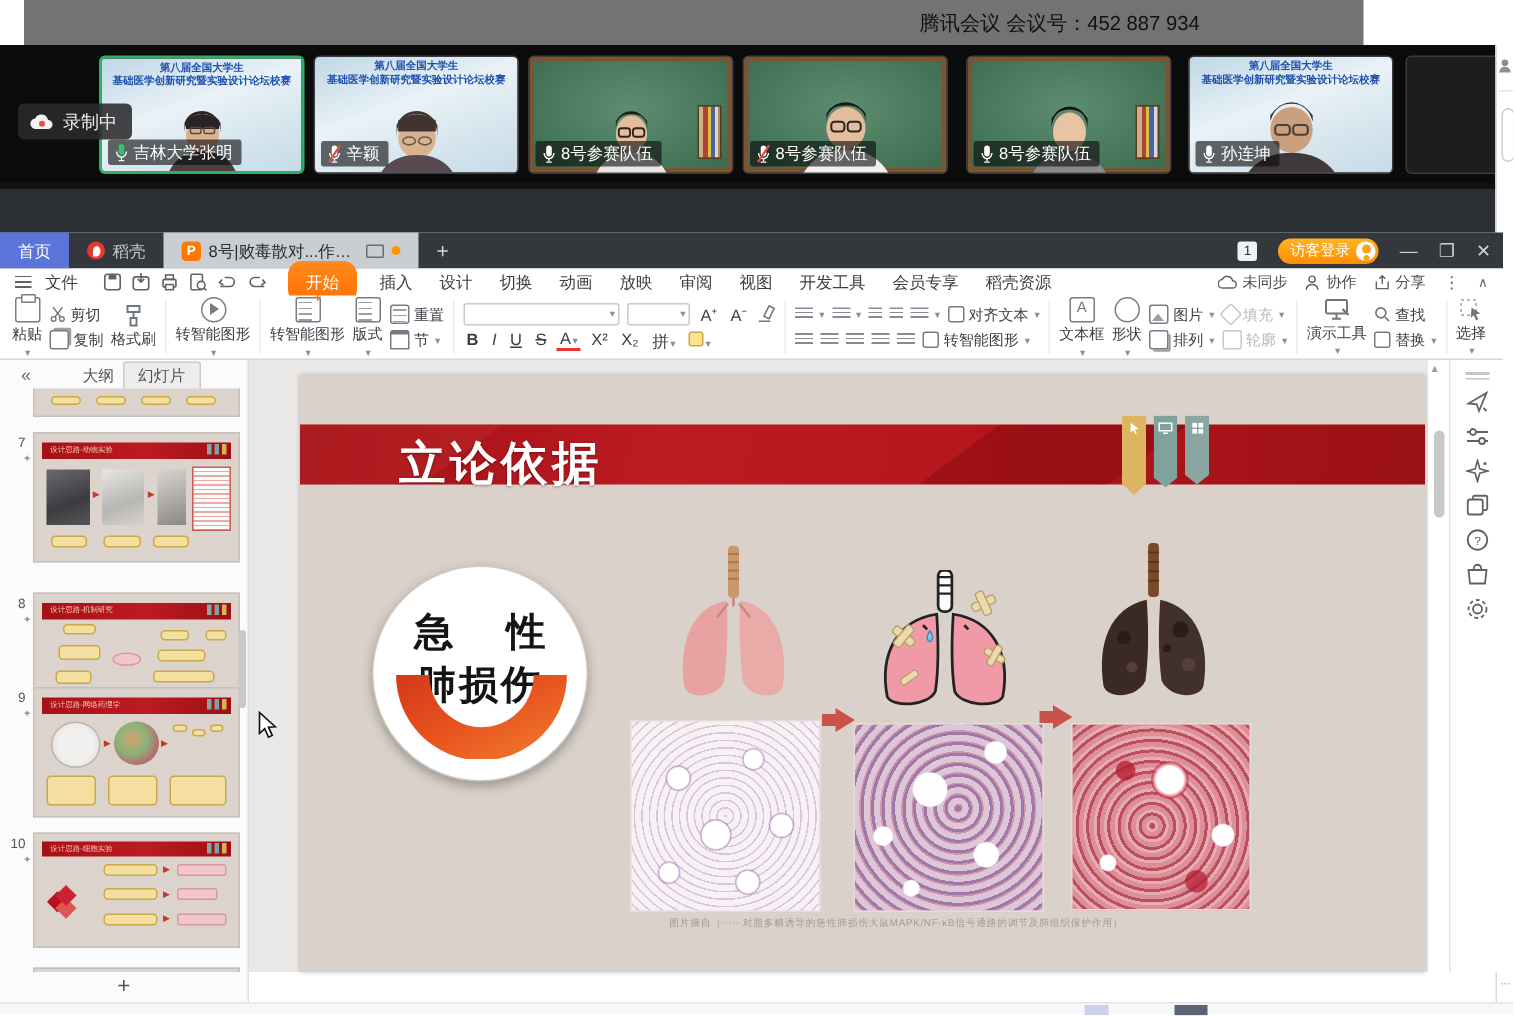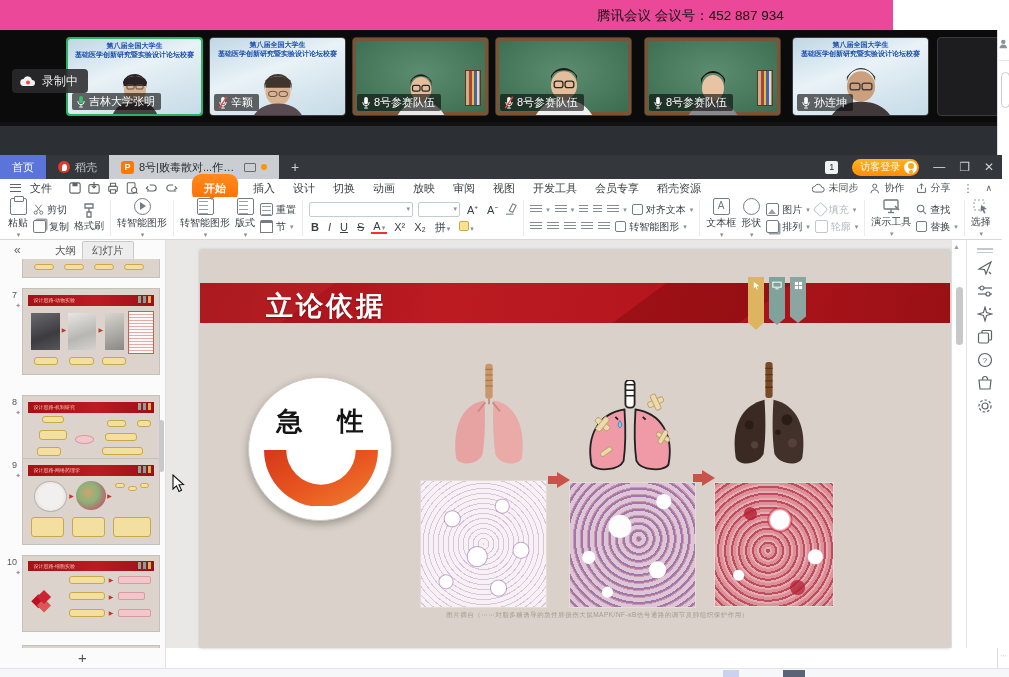--- a/index.html
+++ b/index.html
@@ -1,20 +1,20 @@
 <!DOCTYPE html>
 <html><head>
 <meta charset="utf-8">
 <style>
 *{margin:0;padding:0;box-sizing:border-box}
 body{font-family:"Liberation Sans",sans-serif;background:#fff}
 #screen{position:relative;width:1009px;height:677px;background:#fff;overflow:hidden}
 
 
-.topbar{position:absolute;left:0;top:0;width:893px;height:30px;background:#ec4899}
+.topbar{position:absolute;left:16px;top:0;width:893px;height:30px;background:#737373}
 .topbar .mtitle{position:absolute;left:597px;top:7px;font-size:13.5px;color:#111}
 
 
 .videos{position:absolute;left:0;top:30px;width:997px;height:92px;background:#0b0b0c;overflow:hidden}
 .thumb{position:absolute;top:7px;width:137px;height:79px;border-radius:4px;overflow:hidden;border:1px solid #3c3c3e;background:#1d1d1f}
 .thumb.active{border:2px solid #2ab166}
 .bgban{position:absolute;inset:0;background:linear-gradient(160deg,#bfd7e5 0%,#e9f2f7 42%,#d7e6ee 70%,#c6dbe8 100%)}
 .bantxt{position:absolute;top:3px;width:100%;text-align:center;color:#1d4fae;font-weight:bold;font-size:7px;line-height:8.5px}
 .bgboard{position:absolute;inset:0;background:radial-gradient(ellipse at 50% 45%,#5d8d70 0%,#4a7a5e 55%,#3a6a4e 100%);box-shadow:inset 0 0 0 3px #7d5331}
 .books{position:absolute;right:7px;bottom:9px;width:16px;height:36px;border:1px solid #5a3a1e;background:linear-gradient(90deg,#c9b18a 0 3px,#b04038 3px 6px,#d9c23e 6px 8px,#4a62a8 8px 11px,#d8d8d8 11px 13px,#b08a5c 13px 16px)}
@@ -43,21 +43,21 @@
 .winctl{position:absolute;right:8px;top:0;height:24px;display:flex;align-items:center;gap:14px}
 .tcount{width:13px;height:13px;background:#f0f1f2;border-radius:2px;color:#2c2e30;font-size:9px;display:flex;align-items:center;justify-content:center}
 .loginpill{height:17px;border-radius:9px;background:linear-gradient(180deg,#ffb321,#ff8d05);color:#fff;font-size:10px;display:flex;align-items:center;gap:4px;padding:0 2px 0 8px}
 .loginpill .av{width:13px;height:13px;border-radius:50%;background:#fff;position:relative}
 .loginpill .av::after{content:"";position:absolute;left:3.5px;top:2px;width:6px;height:6px;border-radius:50%;background:#ffa416;box-shadow:0 6px 0 -1px #ffa416}
 .wbtn{color:#cfd2d5;font-size:12px;line-height:1}
 
 
 .menubar{position:absolute;left:0;top:179px;width:1002px;height:18px;background:#fff;display:flex;align-items:center;font-size:11px;color:#3a3f44}
 .menubar .mi{padding:0 9px;white-space:nowrap}
-.mi.start{background:linear-gradient(180deg,#ff8a1e,#ff6f00);color:#fff;font-weight:bold;border-radius:9px;height:28px;display:flex;align-items:center;padding:0 12px;margin:0 6px}
+.mi.start{background:linear-gradient(180deg,#ff8a1e,#ff6f00);color:#fff;font-weight:normal;border-radius:9px;height:28px;display:flex;align-items:center;padding:0 12px;margin:0 6px}
 .qat{display:flex;align-items:center;gap:7px;padding:0 8px;color:#5f6368}
 .searchbox{display:flex;align-items:center;gap:4px;color:#a0a6ad;padding-left:14px}
 .mright{margin-left:auto;display:flex;align-items:center;gap:12px;padding-right:10px;color:#4a4f54}
 .hamb{width:11px;height:8px;background:repeating-linear-gradient(#5f6368 0 1px,transparent 1px 3.5px);margin-left:10px}
 
 
 .ribbon{position:absolute;left:0;top:197px;width:1002px;height:43px;background:#fff;border-bottom:1px solid #d8d8d8;display:flex;align-items:stretch;padding:3px 2px;color:#3a3f44}
 .grp{display:flex;align-items:center;gap:5px;padding:0 6px;border-right:1px solid #ececec}
 .colv{display:flex;flex-direction:column;justify-content:center;gap:3px}
 .bb{display:flex;flex-direction:column;align-items:center;gap:1px;font-size:10px;white-space:nowrap}
@@ -104,21 +104,21 @@
 .pscroll{position:absolute;left:159px;top:180px;width:5px;height:52px;border-radius:3px;background:#c9c9c9}
 .panelbot{position:absolute;left:0;top:648px;width:166px;height:20px;background:#fbfbfb;border-right:1px solid #e0e0e0;text-align:center}
 .addslide{font-size:15px;color:#555;line-height:20px;display:inline-block;width:30px}
 
 
 .editor{position:absolute;left:166px;top:240px;width:786px;height:408px;background:#e9e8e6}
 .slide{position:absolute;left:200px;top:250px;width:750px;height:398px;background:#dad2ca;box-shadow:0 0 3px rgba(0,0,0,.25)}
 .sbanner{position:absolute;left:0;top:33px;width:100%;height:40px;background:linear-gradient(100deg,#a00f16 0%,#bc1b22 32%,#b5161d 62%,#991015 100%);overflow:hidden}
 .sbanner .p1{position:absolute;left:55%;top:0;width:24%;height:100%;background:rgba(110,6,10,.35);clip-path:polygon(0 100%,30% 0,100% 0,70% 100%)}
 .sbanner .p2{position:absolute;left:0;top:0;width:18%;height:100%;background:rgba(205,60,55,.25);clip-path:polygon(0 0,100% 0,60% 100%,0 100%)}
-.stitle{position:absolute;left:66px;top:38px;font-size:27px;font-weight:bold;color:#fff;letter-spacing:3px;text-shadow:0 1px 2px rgba(0,0,0,.35)}
+.stitle{position:absolute;left:66px;top:38px;font-size:31px;font-weight:bold;color:#fff;letter-spacing:3px;text-shadow:0 1px 2px rgba(0,0,0,.35)}
 .bmark{position:absolute;top:27px;color:#fff;font-size:8px;text-align:center;padding-top:4px;clip-path:polygon(0 0,100% 0,100% 86%,50% 100%,0 86%)}
 .circle{position:absolute;left:48px;top:127px;width:144px;height:144px;border-radius:50%;background:#fff;border:1px solid #cfc8c1;box-shadow:0 3px 8px rgba(0,0,0,.3);text-align:center}
 .circle .l1{margin-top:26px;font-size:26px;font-weight:bold;color:#141414;letter-spacing:14px;text-indent:14px}
 .circle .l2{font-size:26px;font-weight:bold;color:#141414;letter-spacing:2px}
 .arc{position:absolute;left:13px;top:72px;width:118px;height:56px}
 .stat{position:absolute;left:68px;font-size:22px;font-weight:bold;color:#e8211c;letter-spacing:1px}
 .lungs{position:absolute}
 .hist{position:absolute;border:1px solid #e6dcd6}
 .h1{background:#f7f1f5;background-image:radial-gradient(circle at 25% 30%,#fff 7px,rgba(150,100,170,.55) 8px,transparent 9px),radial-gradient(circle at 65% 20%,#fff 6px,rgba(150,100,170,.5) 7px,transparent 8px),radial-gradient(circle at 45% 60%,#fff 9px,rgba(140,90,160,.5) 10px,transparent 11px),radial-gradient(circle at 80% 55%,#fff 7px,rgba(150,100,170,.5) 8px,transparent 9px),radial-gradient(circle at 20% 80%,#fff 6px,rgba(150,100,170,.5) 7px,transparent 8px),radial-gradient(circle at 62% 85%,#fff 7px,rgba(140,90,160,.5) 8px,transparent 9px),repeating-radial-gradient(circle at 50% 50%,rgba(120,70,140,.25) 0 1px,transparent 1px 5px)}
 .h2{background:#dcc6d8;background-image:radial-gradient(circle at 40% 35%,#fdfdfd 11px,transparent 12px),radial-gradient(circle at 75% 15%,#fff 7px,transparent 8px),radial-gradient(circle at 15% 60%,#fff 6px,transparent 7px),radial-gradient(circle at 70% 70%,#fff 8px,transparent 9px),radial-gradient(circle at 30% 88%,#fff 5px,transparent 6px),repeating-radial-gradient(circle at 55% 45%,rgba(110,55,130,.55) 0 2px,rgba(190,60,80,.35) 2px 3px,transparent 3px 7px)}
@@ -710,20 +710,21 @@
         </svg></div>
     <div class="bmark" style="left:590px;width:16px;height:46px;background:#8ba6a0"><svg width="9" height="9" viewBox="0 0 10 10">
           <rect x="1" y="1" width="3.5" height="3.5" fill="#fff"></rect>
           <rect x="5.5" y="1" width="3.5" height="3.5" fill="#fff"></rect>
           <rect x="1" y="5.5" width="3.5" height="3.5" fill="#fff"></rect>
           <rect x="5.5" y="5.5" width="3.5" height="3.5" fill="#fff"></rect>
         </svg></div>
 
     <div class="circle">
       <div class="l1">急 性</div>
+      <div class="l2">肺损伤</div>
       <svg class="arc" viewBox="0 0 118 58">
         <defs>
             <linearGradient id="ag" x1="0" y1="0" x2="1" y2="1">
               <stop offset="0" stop-color="#d5381a"></stop>
               <stop offset="0.5" stop-color="#e85520"></stop>
               <stop offset="1" stop-color="#f0802e"></stop>
             </linearGradient>
           </defs>
         <path d="M0,0 A59,59 0 0 0 118,0 L95,0 A36,36 0 0 1 23,0 Z" fill="url(#ag)"></path>
       </svg>

